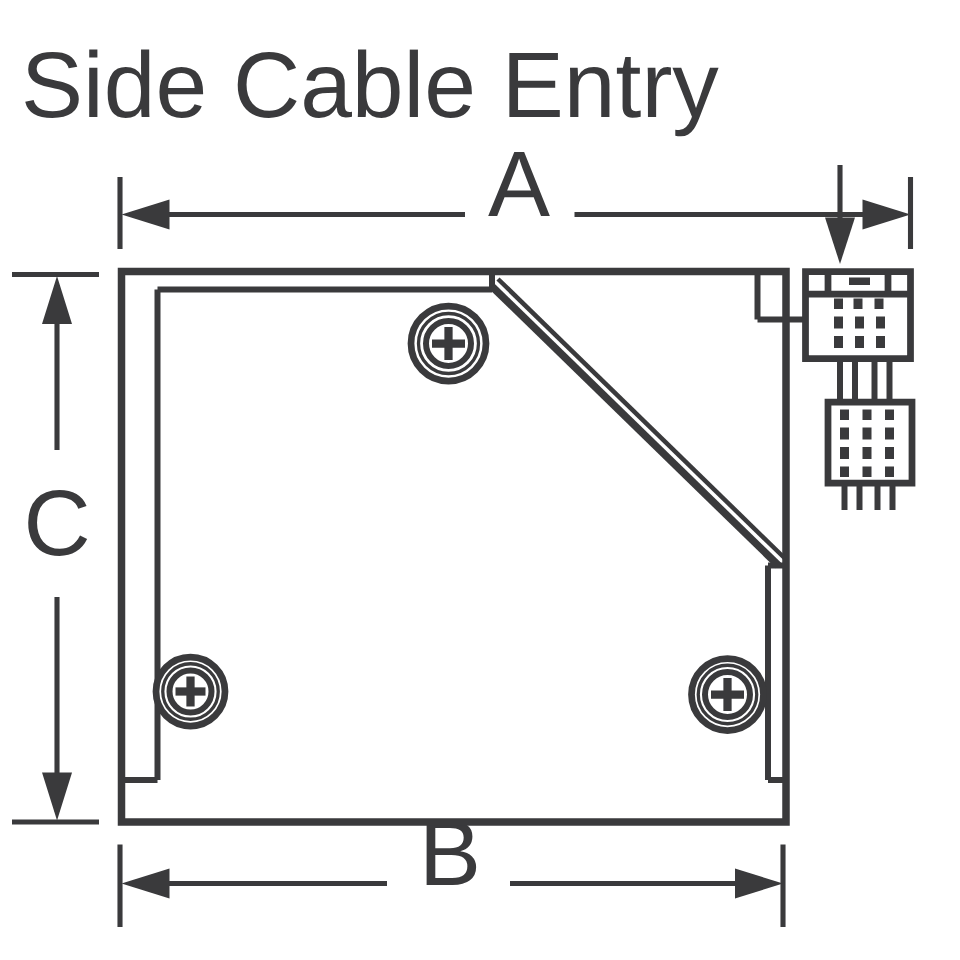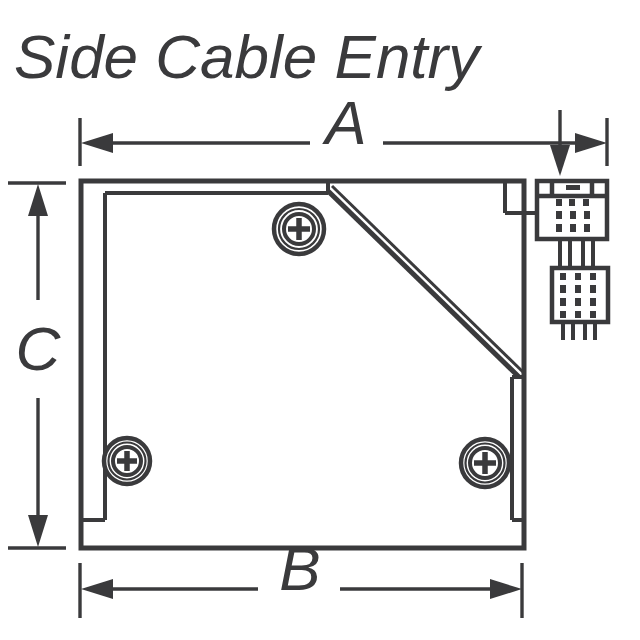--- a/index.html
+++ b/index.html
@@ -7,21 +7,20 @@
     padding: 0;
     background: #ffffff;
   }
   #root {
     position: relative;
     width: 640px;
     height: 640px;
     background: #ffffff;
     font-family: "Liberation Sans", sans-serif;
     overflow: hidden;
-    font-style: italic;
   }
   #drawing {
     position: absolute;
     left: 0;
     top: 0;
     width: 640px;
     height: 640px;
   }
   .title-text {
     font-family: "Liberation Sans", sans-serif;

